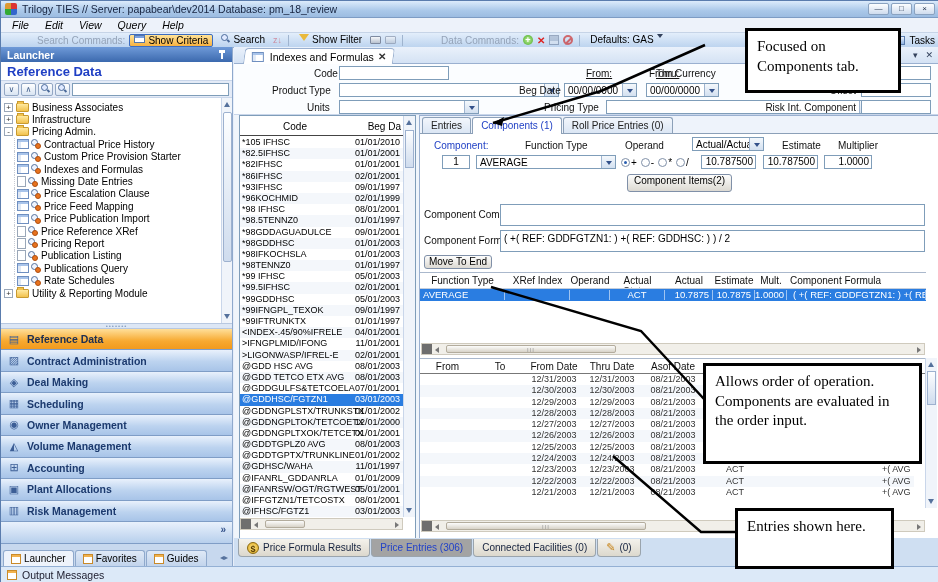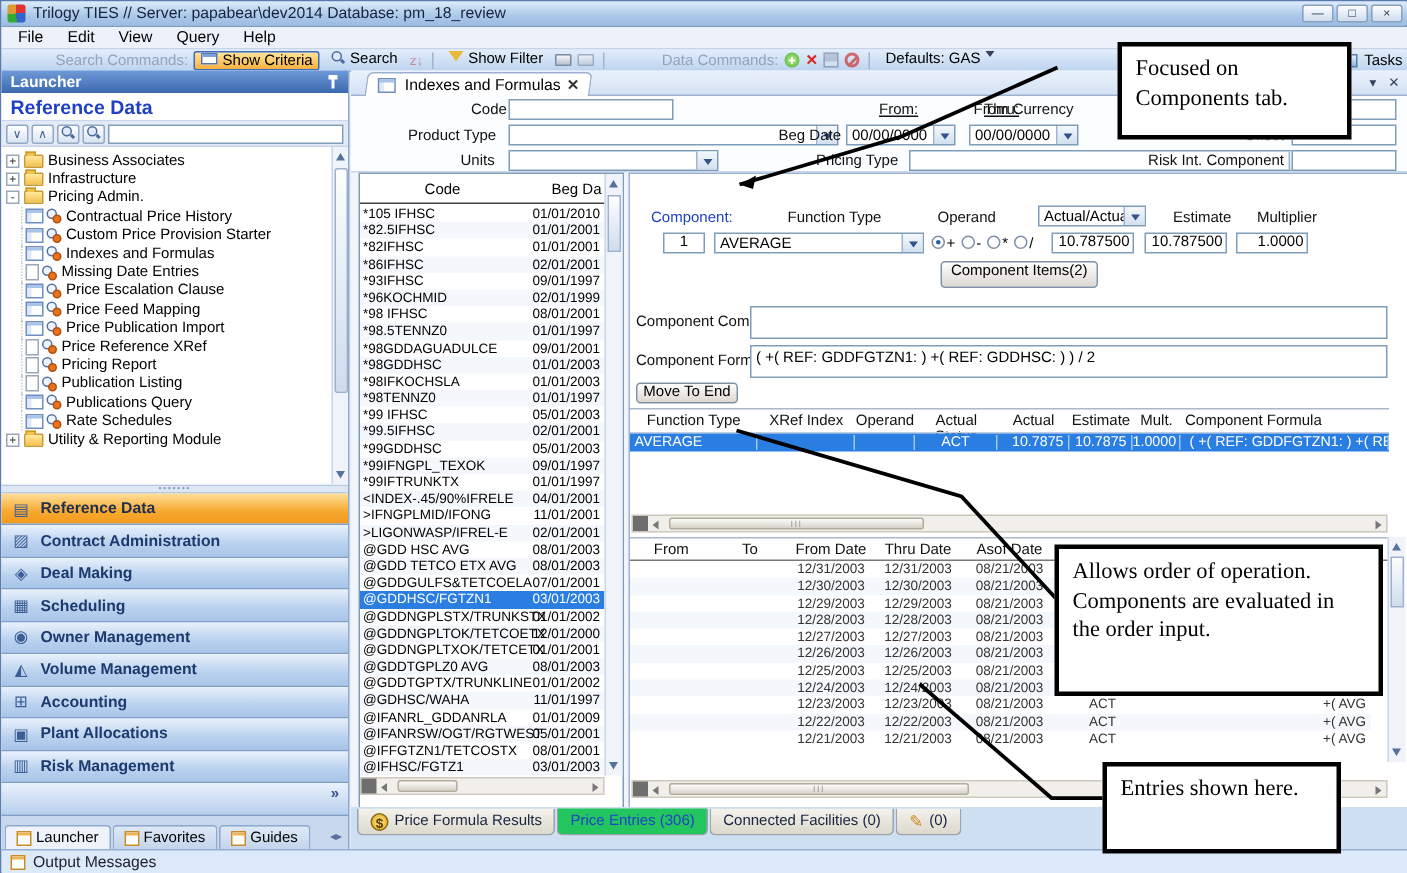--- a/index.html
+++ b/index.html
@@ -12,21 +12,21 @@
     background:linear-gradient(#dcebfb,#aac8e9 60%,#9cbce1); border-bottom:1px solid #7d9cc4;
     display:flex; align-items:center; padding:0 4px; }
   .app-icon { width:12px; height:12px; margin-right:5px; border-radius:2px;
     background:conic-gradient(#d33 0 25%, #36c 25% 50%, #3a3 50% 75%, #d93 75%); }
   .title-text { font-size:10.5px; color:#16233f; }
   .win-btns { margin-left:auto; display:flex; gap:2px; }
   .win-btn { width:21px; height:12px; border:1px solid #8aa2c0; border-radius:2px;
     background:linear-gradient(#fdfeff,#cfdcee); font-size:8px; line-height:10px; text-align:center; color:#23344f; }
   .menubar { position:absolute; left:0; top:17px; width:938px; height:15px; background:#edf2fa;
     border-bottom:1px solid #c6d4e7; display:flex; align-items:center; gap:2px; padding:0 4px; }
-  .menu-item { padding:1px 7px; font-size:10.5px; }
+  .menu-item { padding:1px 7px; font-size:10.5px;font-style:italic; }
   .toolbar { position:absolute; left:0; top:32px; width:938px; height:15px;
     background:linear-gradient(#e3eefb,#bdd4ef); border-bottom:1px solid #94b0d4;
     display:flex; align-items:center; gap:4px; padding:0 4px; font-size:10px; }
   .tb-dim { color:#94a3b8;margin-left:32px; }
   .tb-sep { width:1px; height:11px; background:#9fb4cf; margin:0 2px; }
   .tb-btn { display:flex; gap:3px; padding:0 4px; height:13px; border-radius:2px; }
   .tb-btn.hl { background:linear-gradient(#ffe49a,#f7b13f); border:1px solid #3c6cc0; }
   .ic { display:inline-block; }
   .ic-grid { width:11px; height:8px; background:#fff; border:1px solid #5577aa; box-shadow:inset 0 2px 0 #7aa0e0; }
   .ic-mag { position:relative; width:9px; height:9px; }
@@ -154,21 +154,21 @@
   .erow { position:relative; height:11.3px; line-height:11.3px; font-size:9px; color:#333; }
   .erow:nth-child(even) { background:#f4f7fb; }
   .erow span { position:absolute; }
   .rp-vscroll { position:absolute; right:1px; width:12px; background:#f0f4fa; border-left:1px solid #c9d6ea; }
   .rp-vscroll .thumb { position:absolute; left:1px; top:13px; width:9px; height:34px; background:linear-gradient(#fdfeff,#cfdcee); border:1px solid #9db1cf; }
 
   
   .bottom-tabs { position:absolute; left:0; top:491px; width:705px; height:28px; background:#cfdff2; display:flex; align-items:flex-start; gap:1px; padding:1px 0 0 4px; }
   .btab { display:flex; align-items:center; gap:4px; height:18px; padding:0 8px; font-size:10px; background:linear-gradient(#f4f2ec,#dcd8cd);
     border:1px solid #9aa4ad; border-radius:0 0 4px 4px; border-top:none; color:#16233f; }
-  .btab.active { background:#22c55e; color:#2242c8; }
+  .btab.active { background:#a3a3a3; color:#2242c8; }
   .coin { width:12px; height:12px; border-radius:50%; background:radial-gradient(#ffe98a,#e0a81f); border:1px solid #8a6a10; font-size:9px; line-height:12px; text-align:center; color:#5a3c00; font-weight:bold; }
   .note-ic { color:#c9861d; font-size:11px; }
 
   
   .callout { position:absolute; background:#fff; border:3px solid #000; font-family:"Liberation Serif", serif; font-size:15px; line-height:1.3; padding:6px 9px; z-index:60; color:#000; }
   .lines { position:absolute; left:0; top:0; width:938px; height:582px; z-index:55; pointer-events:none; }
 </style>
 </head>
 <body>
 
@@ -610,20 +610,25 @@
       </div>
       <div class="hscroll" style="left:0; top:402px; width:163px;">
         <span class="blk"></span>
           <span class="la"></span>
           <span class="thumb" style="left:24px; width:40px;"></span>
           <span class="ra"></span>
       </div>
     </div>
 
     <div class="right-panel">
+      <div class="rp-tabs" id="rightTabs">
+          <div class="rtab">Entries</div>
+          <div class="rtab active">Components (1)</div>
+          <div class="rtab">Roll Price Entries (0)</div>
+        </div>
 
       <span class="lbl comp-lbl" style="left:14px; top:24px; position:absolute;">Component:</span>
       <span class="lbl" style="left:105px; top:24px; position:absolute;">Function Type</span>
       <span class="lbl" style="left:205px; top:24px; position:absolute;">Operand</span>
       <span class="combo" style="left:272px; top:21px; width:72px;">
           <span class="cval">Actual/Actual</span>
           <span class="cbtn"></span>
         </span>
       <span class="lbl" style="left:362px; top:24px; position:absolute;">Estimate</span>
       <span class="lbl" style="left:418px; top:24px; position:absolute;">Multiplier</span>

